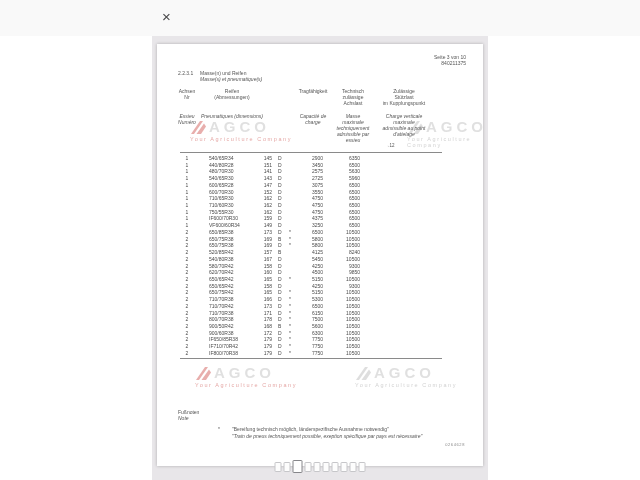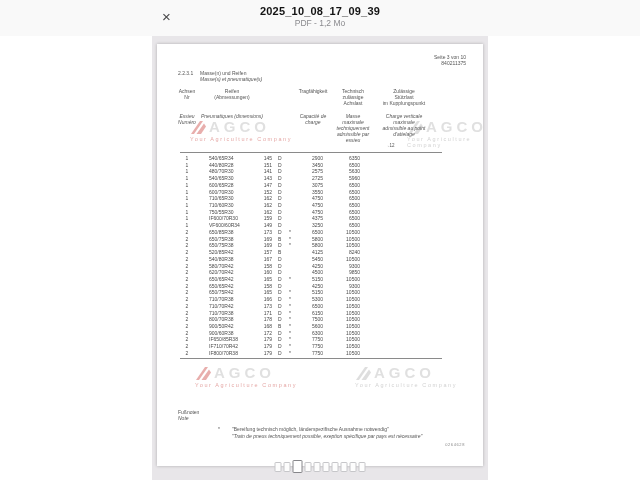--- a/index.html
+++ b/index.html
@@ -86,24 +86,20 @@
   .thumb { width:7px; height:10px; background:#fdfdfd; border:1px solid #c6c6c9; border-radius:1px; }
   .thumb.sel { width:10px; height:13px; border:1px solid #86868a; background:#ffffff; }
 </style>
 </head>
 <body>
 
 <div class="topbar">
   <div class="topbar-inner">
     <div class="close-btn">×</div>
 
-    <div class="title-block">
-      <div class="doc-title">2025_10_08_17_09_39</div>
-      <div class="doc-sub">PDF - 1,2 Mo</div>
-    </div>
 
   </div>
 </div>
 
 <div class="viewer">
   <div class="page">
 
     <div class="wm red wm-mid-left">
       <div class="wm-row">
         <svg class="wm-tri" viewBox="0 0 16 13">

